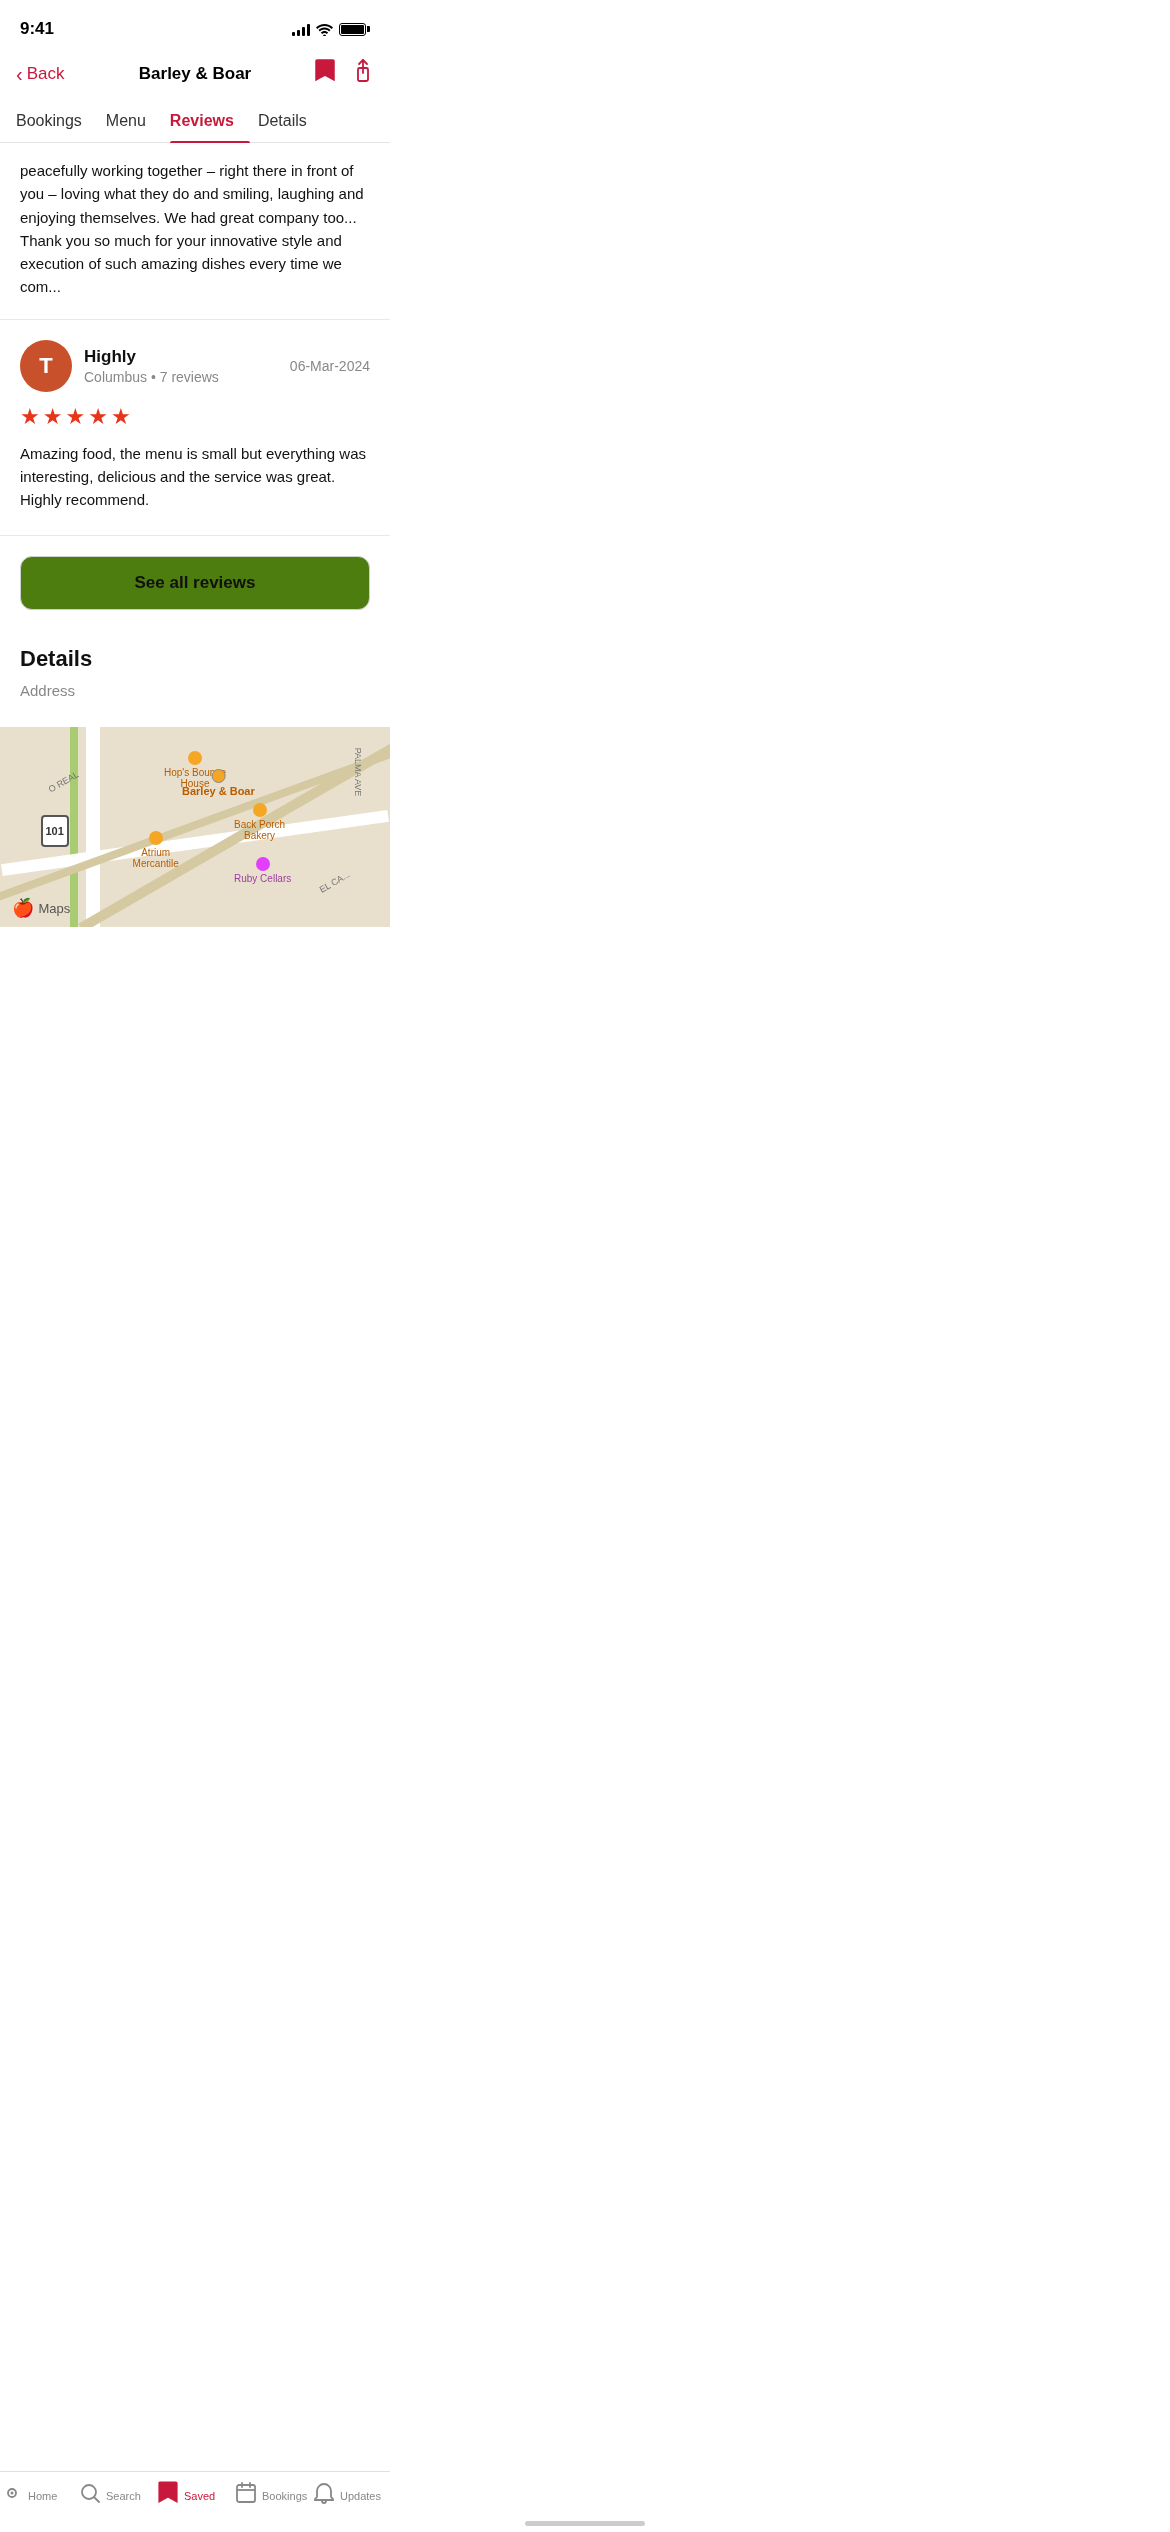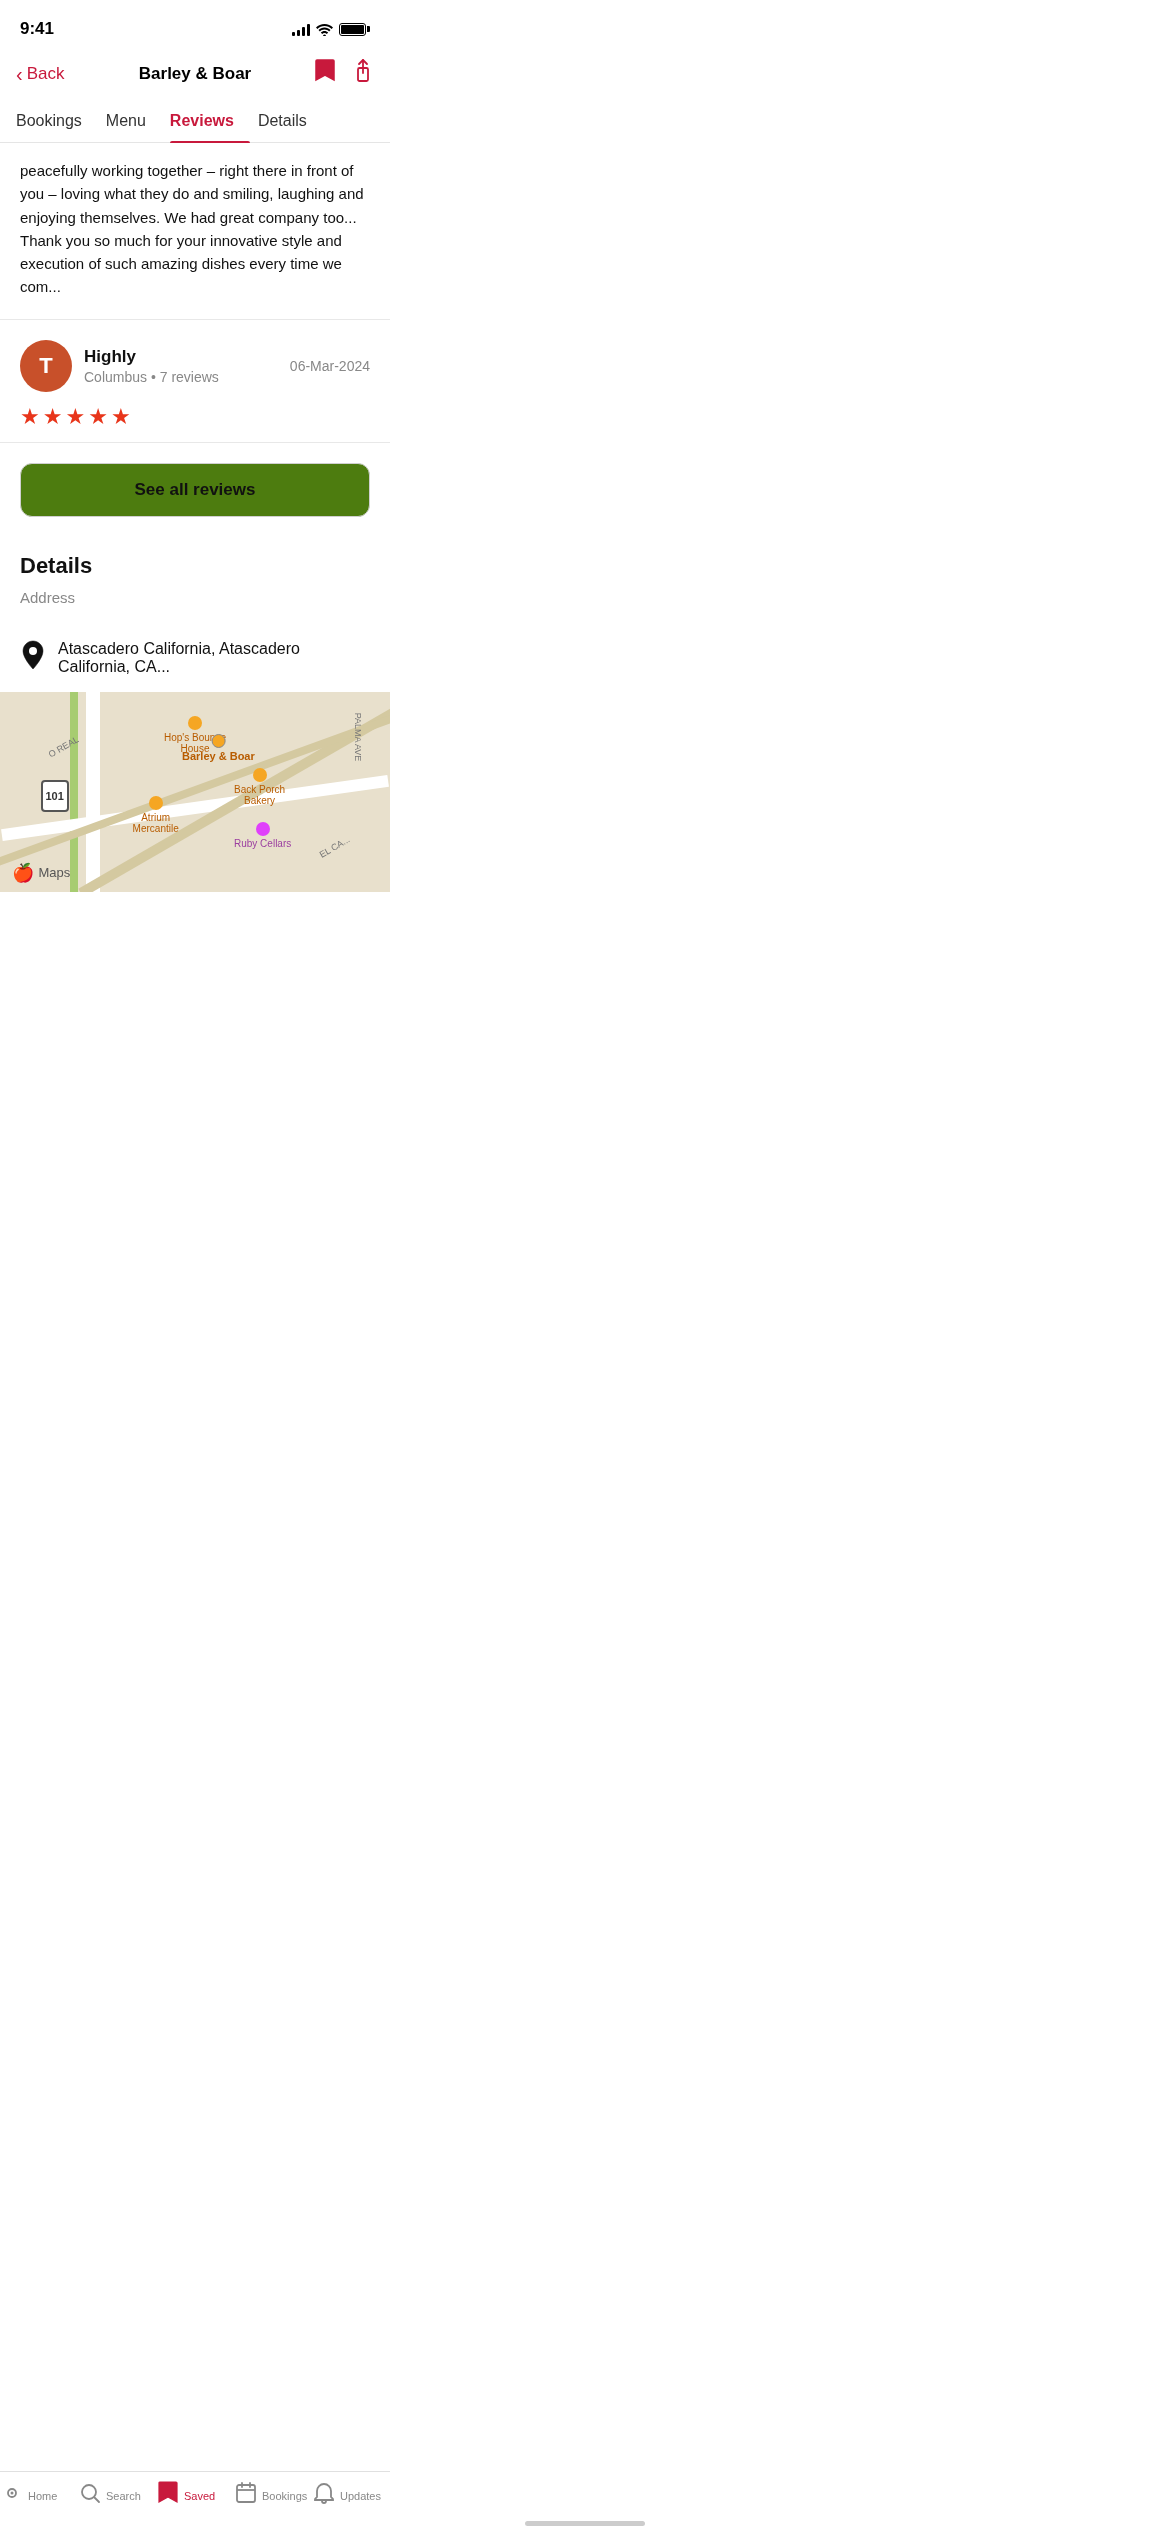--- a/index.html
+++ b/index.html
@@ -563,40 +563,32 @@
   </div>
 
   <div class="stars">
     <span class="star">★</span>
     <span class="star">★</span>
     <span class="star">★</span>
     <span class="star">★</span>
     <span class="star">★</span>
   </div>
 
+  <div class="review-body">Amazing food, the menu is small but everything was interesting, delicious and the service was great. Highly recommend.</div>
 </div>
 
 <div class="review-divider"></div>
 
 <div class="see-all-btn">
   <span>See all reviews</span>
 </div>
 
 <div class="details-section">
   <div class="details-heading">Details</div>
   <div class="details-subheading">Address</div>
-  <div class="address-row">
-    <span class="location-pin">
-      <svg width="26" height="30" viewBox="0 0 26 30" fill="none">
-        <path d="M13 1C7.5 1 3 5.5 3 11c0 7.5 10 18 10 18s10-10.5 10-18c0-5.5-4.5-10-10-10z" fill="#111" stroke="#111" stroke-width="0.5"></path>
-        <circle cx="13" cy="11" r="4" fill="#fff"></circle>
-      </svg>
-    </span>
-    <span class="address-text">Atascadero California, Atascadero California, CA...</span>
-  </div>
 </div>
 
 <div class="map-container">
   <div class="map-bg"></div>
   <div class="green-strip"></div>
   <div class="road-v1"></div>
   <div class="road-h1"></div>
   <div class="road-diag1"></div>
   <div class="road-diag2"></div>
 

